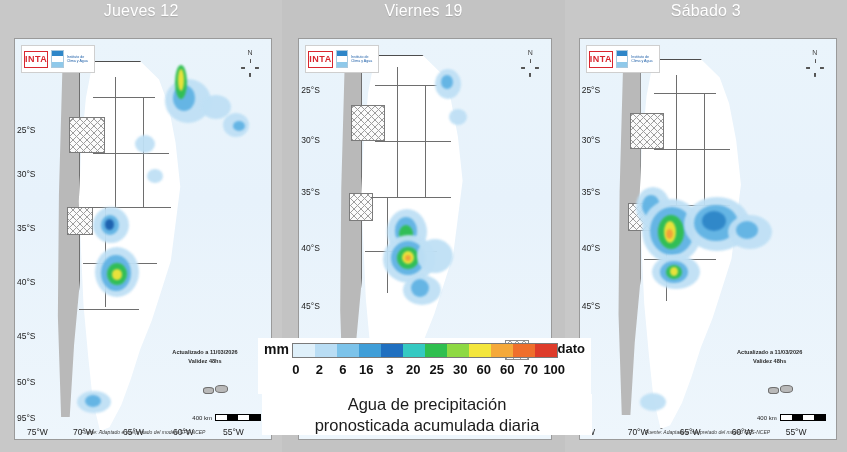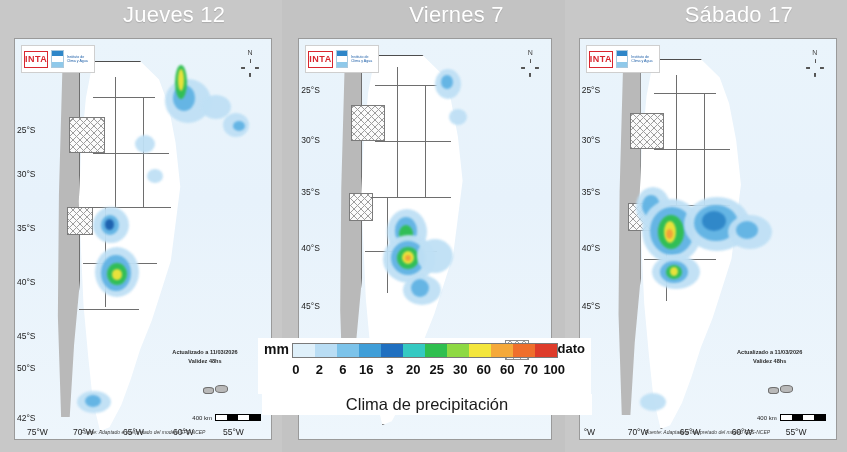--- a/index.html
+++ b/index.html
@@ -18,26 +18,25 @@
   .panel{
     width:282.33px;height:452px;
     background:#c8c8c8;
     position:relative;
     box-sizing:border-box;
   }
   .panel.mid{background:#c3c3c3;}
   .panel-title{
     position:absolute;top:2px;left:0;width:100%;
     text-align:center;
-    font-size:22px;
+    font-size:16px;
     color:#ffffff;
     font-weight:normal;
     letter-spacing:.2px;
     text-shadow:0 1px 1px rgba(0,0,0,.15);
-    margin-left:33px;
   }
   .map{
     position:absolute;
     left:14px;top:38px;
     width:256px;height:400px;
     background:#ffffff;
     border:1px solid #9a9a9a;
     overflow:hidden;
   }
   .panel.mid .map{left:16px;width:252px;}
@@ -231,22 +230,22 @@
   <div class="panel">
     <div class="panel-title">Jueves 12</div>
     <div class="map">
       <div class="mapinner"></div>
 
       <div class="lat" style="top:86px">25°S</div>
       <div class="lat" style="top:130px">30°S</div>
       <div class="lat" style="top:184px">35°S</div>
       <div class="lat" style="top:238px">40°S</div>
       <div class="lat" style="top:292px">45°S</div>
-      <div class="lat" style="top:324px">50°S</div>
-      <div class="lat" style="top:374px">42°S</div>
+      <div class="lat" style="top:338px">50°S</div>
+      <div class="lat" style="top:374px">95°S</div>
 
       <div class="lon" style="left:12px">75°W</div>
       <div class="lon" style="left:58px">70°W</div>
       <div class="lon" style="left:108px">65°W</div>
       <div class="lon" style="left:158px">60°W</div>
       <div class="lon" style="left:208px">55°W</div>
 
       <div class="landmass">
         <div class="chile"></div>
         <div class="argentina"></div>
@@ -308,21 +307,21 @@
       <div class="scalebar">
         <span>400 km</span>
         <span class="bar"></span>
       </div>
 
       <div class="source">Fuente: Adaptado e interpretado del modelo GFS-NCEP</div>
     </div>
   </div>
 
   <div class="panel mid">
-    <div class="panel-title">Viernes 7</div>
+    <div class="panel-title">Viernes 19</div>
     <div class="map">
       <div class="mapinner"></div>
 
       <div class="lat" style="top:46px">25°S</div>
       <div class="lat" style="top:96px">30°S</div>
       <div class="lat" style="top:148px">35°S</div>
       <div class="lat" style="top:204px">40°S</div>
       <div class="lat" style="top:262px">45°S</div>
 
       <div class="landmass" style="left:36px;top:12px">
@@ -369,21 +368,21 @@
       </div>
 
       <div class="stamp">
         <div>Actualizado a 11/03/2026</div>
         <div>Validez 48hs</div>
       </div>
     </div>
   </div>
 
   <div class="panel">
-    <div class="panel-title">Sábado 17</div>
+    <div class="panel-title">Sábado 3</div>
     <div class="map">
       <div class="mapinner"></div>
 
       <div class="lat" style="top:46px">25°S</div>
       <div class="lat" style="top:96px">30°S</div>
       <div class="lat" style="top:148px">35°S</div>
       <div class="lat" style="top:204px">40°S</div>
       <div class="lat" style="top:262px">45°S</div>
 
       <div class="lon" style="left:4px">°W</div>
@@ -490,14 +489,15 @@
     <span>25</span>
     <span>30</span>
     <span>60</span>
     <span>60</span>
     <span>70</span>
     <span>100</span>
   </div>
 </div>
 
 <div class="caption">
-  <div>Clima de precipitación</div>
+  <div>Agua de precipitación</div>
+  <div>pronosticada acumulada diaria</div>
 </div>
 
 </body></html>

